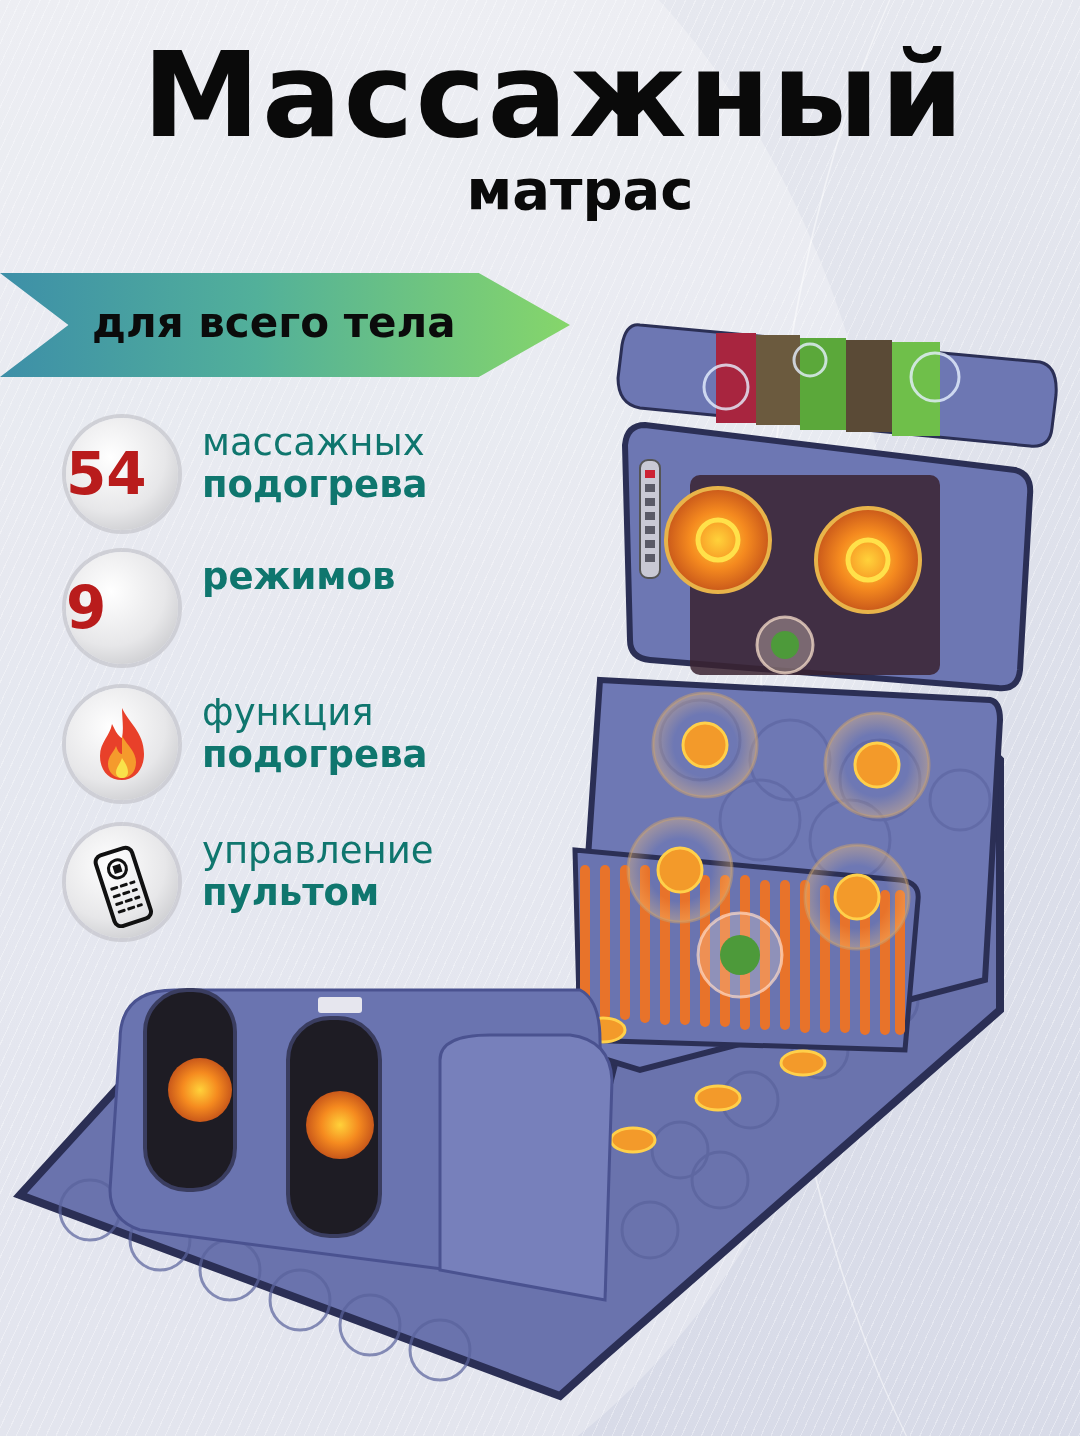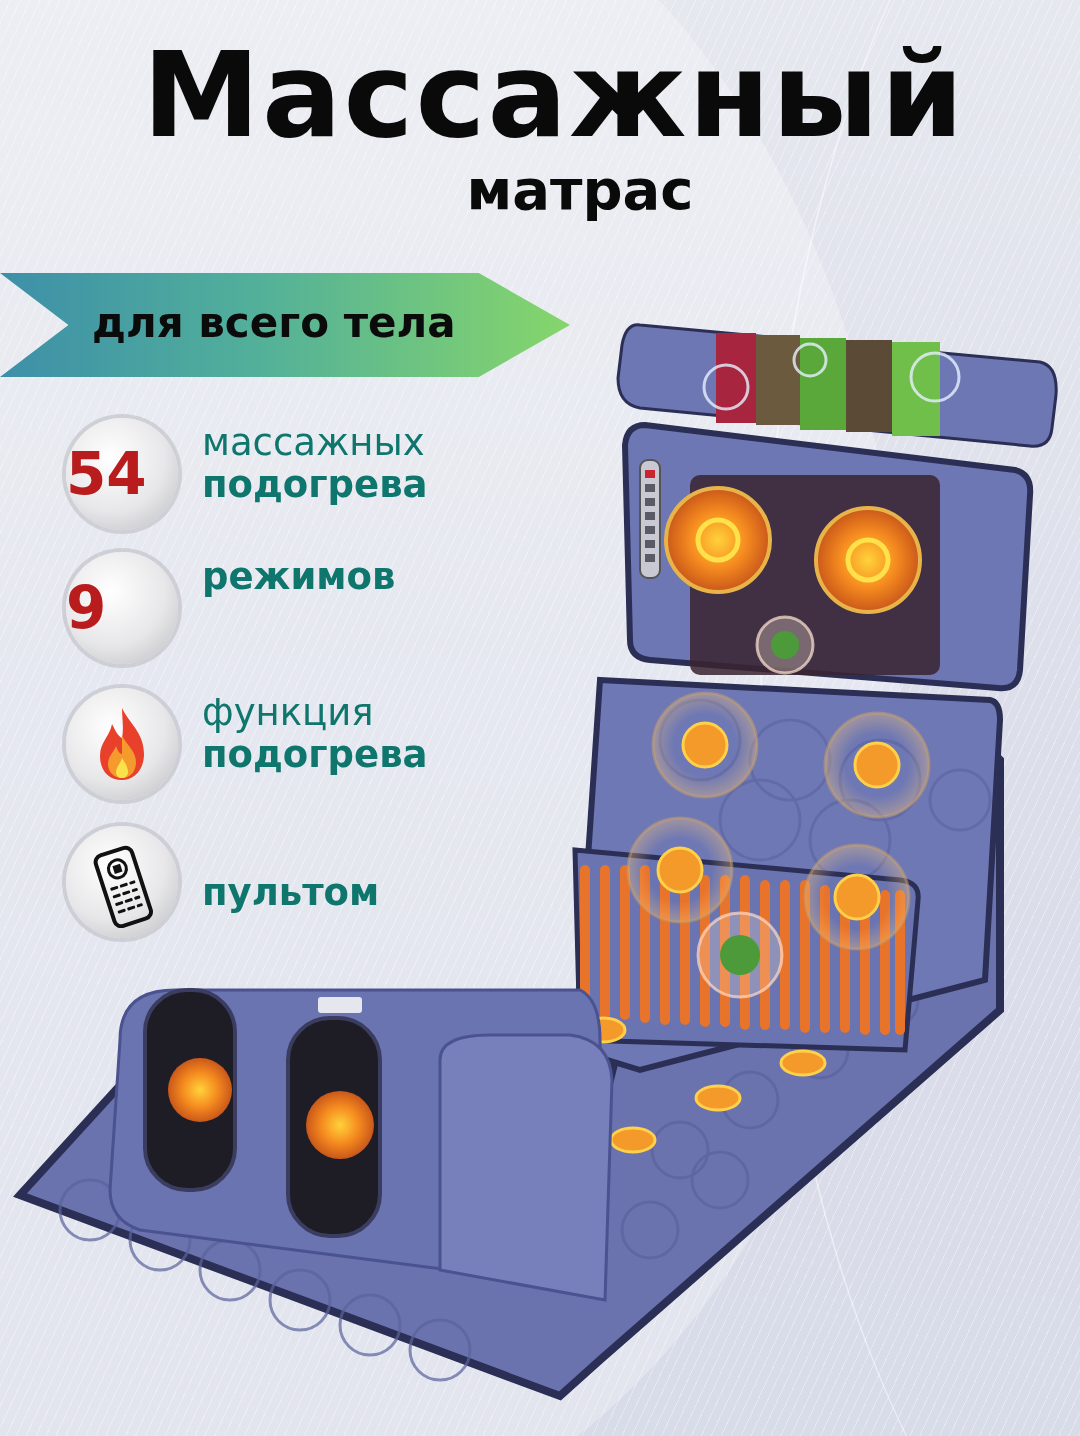--- a/index.html
+++ b/index.html
@@ -87,20 +87,21 @@
           <rect x="40" y="48" width="6" height="3" rx="1"></rect>
         <rect x="20" y="56" width="8" height="3" rx="1"></rect>
           <rect x="30" y="56" width="8" height="3" rx="1"></rect>
           <rect x="40" y="56" width="6" height="3" rx="1"></rect>
         <rect x="20" y="64" width="8" height="3" rx="1"></rect>
           <rect x="30" y="64" width="8" height="3" rx="1"></rect>
           <rect x="40" y="64" width="6" height="3" rx="1"></rect>
       </g>
     </g>
   </svg>
+  <div class="ft ft1">управление</div>
   <div class="ft ft2 b">пультом</div>
 </div>
 
 <svg class="product" viewBox="0 300 1080 1136">
   <defs>
     <radialGradient id="heat" cx="50%" cy="50%" r="50%">
       <stop offset="0%" stop-color="#ffd23a"></stop>
       <stop offset="55%" stop-color="#f58a1f"></stop>
       <stop offset="100%" stop-color="#c9581a"></stop>
     </radialGradient>

